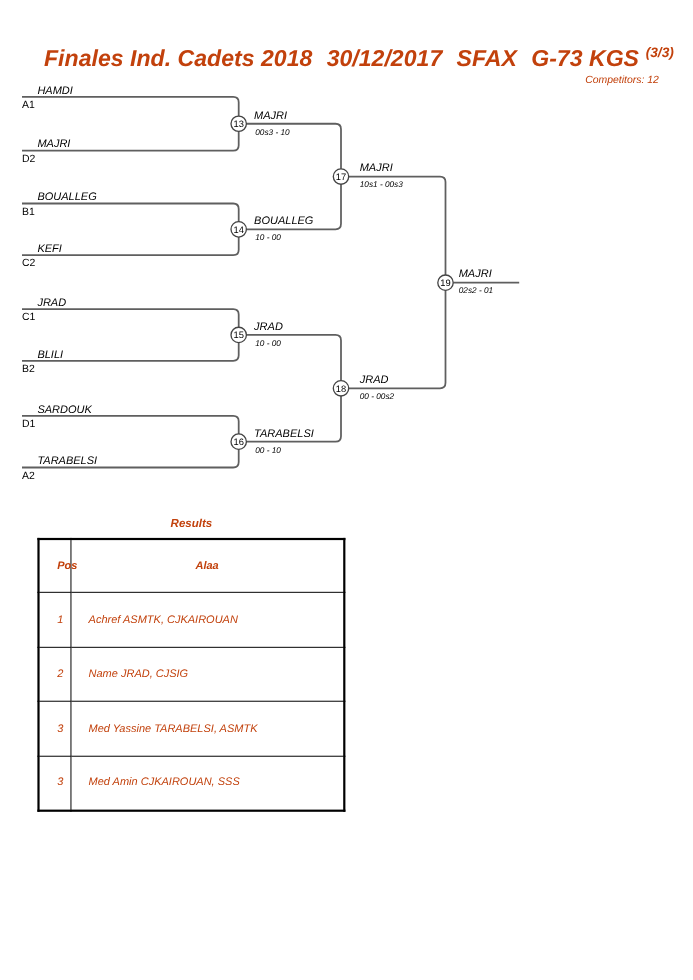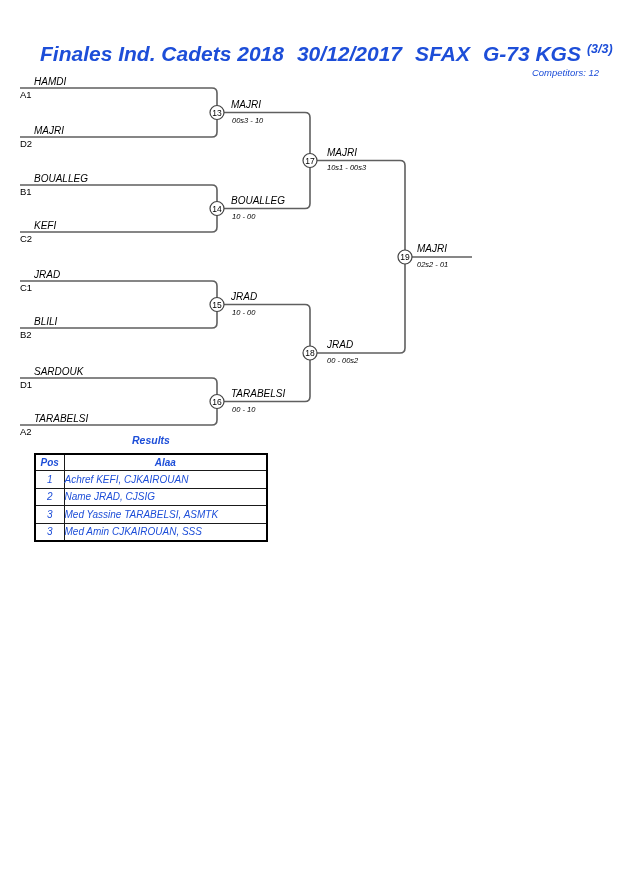--- a/index.html
+++ b/index.html
@@ -1,17 +1,17 @@
 <!DOCTYPE html>
 <html><head>
 <meta charset="utf-8">
 <style>
   html,body{margin:0;padding:0;background:#fff;}
   .page{position:relative;width:630px;height:891px;background:#fff;overflow:hidden;
-        font-family:"Liberation Sans",sans-serif;color:#1d4ed8;}
+        font-family:"Liberation Sans",sans-serif;color:#c2410c;}
 
   
   .title{position:absolute;left:40px;top:42px;white-space:nowrap;
          font-family:"Liberation Sans",sans-serif;font-style:italic;font-weight:700;font-size:21px;}
   .title span{margin-right:13px;}
   .title .sup{font-size:12.5px;font-weight:700;margin-left:-7px;margin-right:0;
               position:relative;top:-8px;}
   .competitors{position:absolute;top:67px;right:31px;
                font-style:italic;font-weight:400;font-size:9.5px;}
 
@@ -20,27 +20,27 @@
   .bline{fill:none;stroke:#5f5f5f;stroke-width:1.6;}
   .mcirc{fill:#fff;stroke:#444;stroke-width:1.2;}
   .bracket text{font-family:"Liberation Sans",sans-serif;fill:#000;}
   .p-name{font-style:italic;font-size:10px;}
   .p-seed{font-size:9.5px;}
   .w-name{font-style:italic;font-size:10px;}
   .w-score{font-style:italic;font-size:7.5px;}
   .m-num{font-size:8.5px;text-anchor:middle;}
 
   
-  .results-wrap{position:absolute;left:34px;top:434px;width:234px;}
+  .results-wrap{position:absolute;left:34px;top:470px;width:280px;}
   .results-title{text-align:center;font-style:italic;font-weight:700;font-size:10.5px;
                  margin:0 0 7px 0;}
   table.results{border-collapse:collapse;width:100%;border:2.5px solid #000;
                 table-layout:fixed;}
   table.results th,table.results td{border:1.5px solid #1a1a1a;font-size:10px;
-                font-style:italic;padding:0;}
+                font-style:italic;padding:16px;}
   table.results th{font-weight:700;height:15px;text-align:center;}
   table.results td{height:16.5px;}
   col.pos-col{width:29px;}
   td.pos{text-align:center;}
   td.name{padding-left:6px;text-align:left;}
 </style>
 </head>
 <body>
 
 <div class="page">
@@ -126,21 +126,21 @@
         </colgroup>
       <thead>
         <tr>
           <th>Pos</th>
           <th>Alaa</th>
         </tr>
       </thead>
       <tbody>
         <tr>
           <td class="pos">1</td>
-          <td class="name">Achref KEFI, CJKAIROUAN</td>
+          <td class="name">Achref ASMTK, CJKAIROUAN</td>
         </tr>
         <tr>
           <td class="pos">2</td>
           <td class="name">Name JRAD, CJSIG</td>
         </tr>
         <tr>
           <td class="pos">3</td>
           <td class="name">Med Yassine TARABELSI, ASMTK</td>
         </tr>
         <tr>

